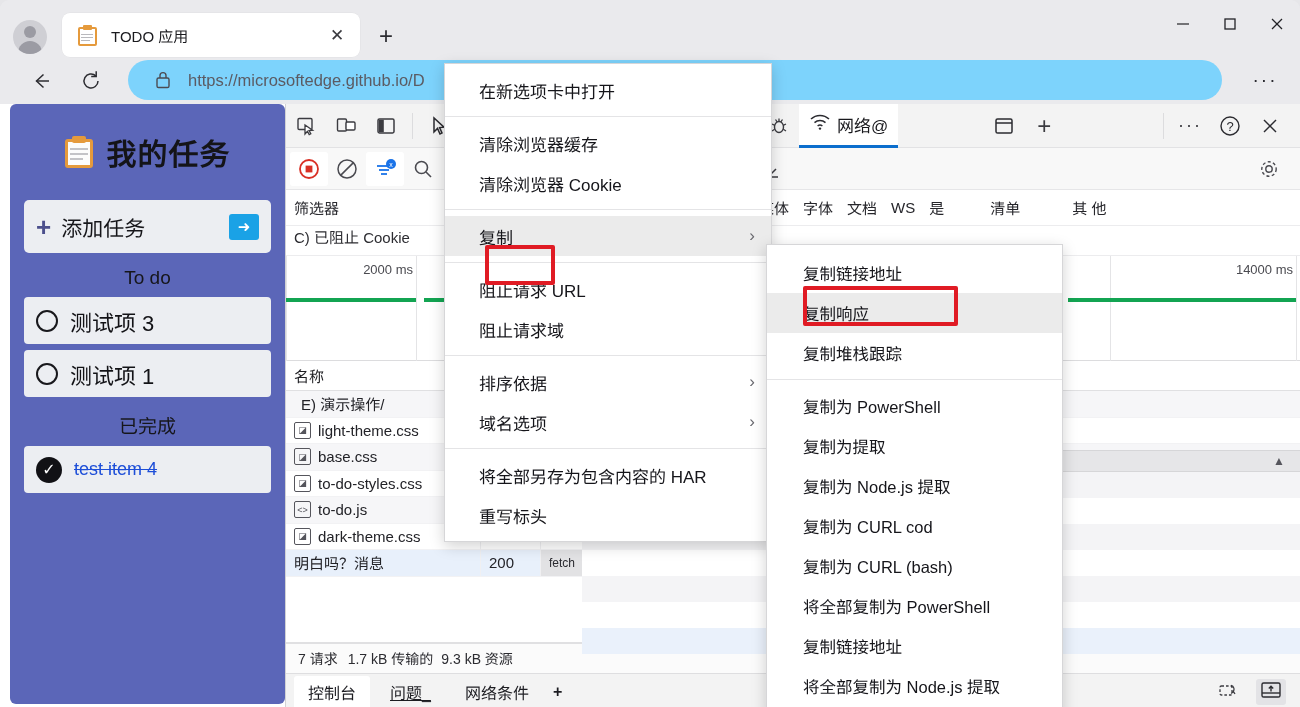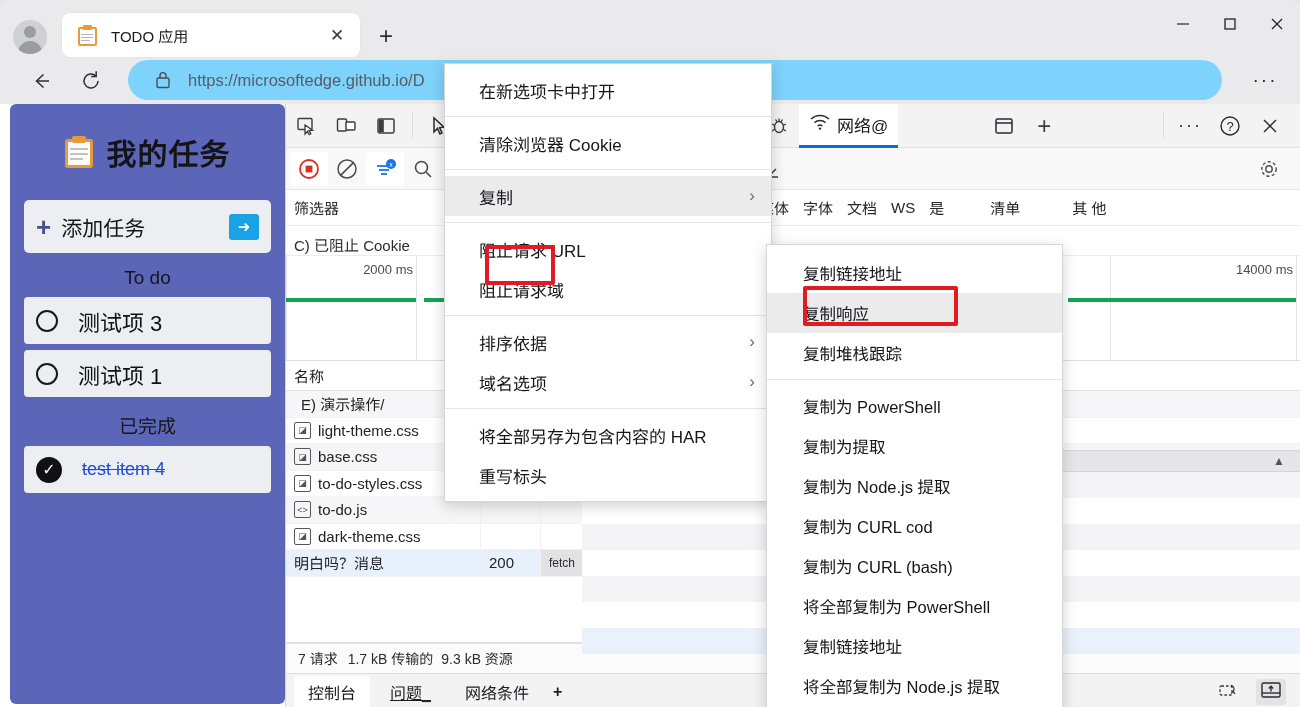--- a/index.html
+++ b/index.html
@@ -144,21 +144,21 @@
   }
   .circle-o {
     width: 22px; height: 22px; border: 2.5px solid #18181c; border-radius: 50%;
     flex: 0 0 22px;
   }
   .check-filled {
     width: 26px; height: 26px; border-radius: 50%; background: #111115;
     flex: 0 0 26px; display: flex; align-items: center; justify-content: center;
     color: #fff; font-size: 16px; font-weight: bold;
   }
-  .task-text { font-size: 22px; color: #121216; margin-left: 8px; }
+  .task-text { font-size: 22px; color: #121216; }
   .task.done .task-text { font-size: 18px; color: #1d4ed8; text-decoration: line-through; }
 
   
   .devtools {
     position: absolute; left: 285px; top: 0; width: 1015px; height: 603px;
     background: #ffffff; border-left: 1px solid #d2d2d4;
     overflow: hidden;
   }
   .dt-topbar {
     position: relative; height: 44px; background: #f3f3f3;
@@ -187,21 +187,21 @@
   .tb-btn.sel { background: #ffffff; }
 
   .filter-row {
     height: 36px; display: flex; align-items: center; padding: 0 8px;
     font-size: 15px; color: #2c2c31; border-bottom: 1px solid #ececee;
     gap: 14px; background: #ffffff;
   }
   .filter-chip { font-size: 15px; color: #26262b; white-space: nowrap; }
 
   .cookie-row {
-    height: 30px; display:flex; align-items:flex-end; padding: 0 8px;
+    height: 30px; display:flex; align-items:flex-start; padding: 0 8px;
     font-size: 15px; color: #2c2c31; border-bottom: 1px solid #ececee; background:#fff;
   }
 
   .timeline-overview {
     position: relative; height: 105px; border-bottom: 1px solid #dcdcde; background: #fff;
   }
   .tl-mark {
     position: absolute; top: 0; height: 105px; border-left: 1px solid #e4e4e6;
   }
   .tl-mark span {
@@ -700,20 +700,21 @@
         <div style="height:26px;background:#f4f4f6;"></div>
         <div style="height:26px;background:#fff;"></div>
         <div style="height:26px;background:#eaf1fb;"></div>
       </div>
     </div>
   </div>
 
   <div class="ctx-menu" id="ctx-main">
     <div class="ctx-item">在新选项卡中打开</div>
     <div class="ctx-div"></div>
+    <div class="ctx-item">清除浏览器缓存</div>
     <div class="ctx-item">清除浏览器 Cookie</div>
     <div class="ctx-div"></div>
     <div class="ctx-item hl">
       <span>复制</span>
       <span class="chev">›</span>
     </div>
     <div class="ctx-div"></div>
     <div class="ctx-item">阻止请求 URL</div>
     <div class="ctx-item">阻止请求域</div>
     <div class="ctx-div"></div>

